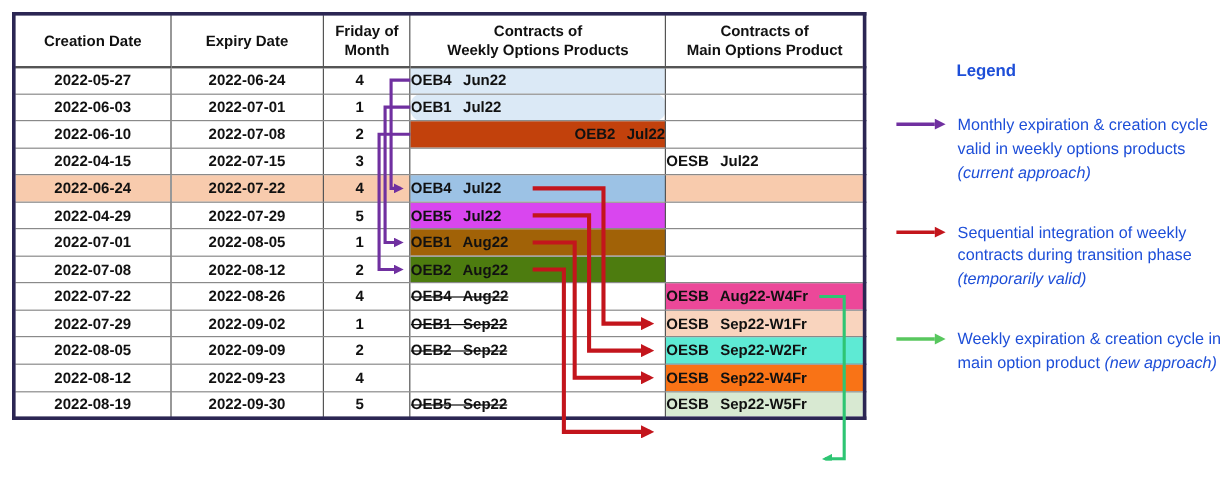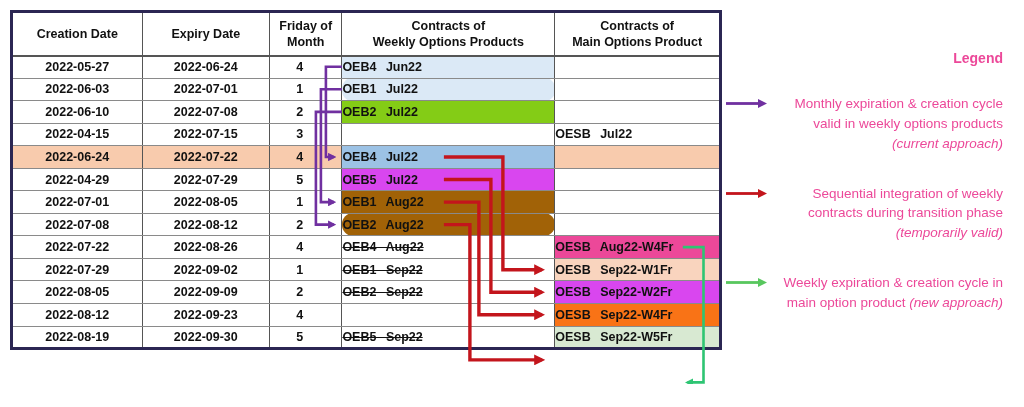--- a/index.html
+++ b/index.html
@@ -19,21 +19,21 @@
   #grid tbody tr { height:22.55px; }
   td.c-date   { text-align:center; }
   td.c-friday { text-align:center; padding-right:12px; }
   td.c-contract { text-align:left; padding-left:0; word-spacing:6px;margin-left:11px; }
   .struck { text-decoration:line-through; }
 
   
   #overlay { position:absolute; left:0; top:0; pointer-events:none; }
 
   
-  #legend { position:absolute; left:725px; top:50px; width:278px; color:#ec4899;text-align:right; }
+  #legend { position:absolute; left:746px; top:50px; width:278px; color:#1d4ed8; }
   .legend-title { font-size:14px; font-weight:bold; margin-left:51px; margin-bottom:28px; }
   .legend-item { display:flex; gap:8px; margin-bottom:30px; align-items:flex-start; }
   .legend-arrow { flex:0 0 44px; margin-top:3px; }
   .legend-text { font-size:13.5px; line-height:1.47; width:226px; }
   .legend-text i { font-style:italic; }
 </style>
 </head>
 <body>
 
 <div id="screen">
@@ -70,21 +70,21 @@
           <td class="c-date">2022-06-03</td>
           <td class="c-date">2022-07-01</td>
           <td class="c-friday">1</td>
           <td class="c-contract" style="background: rgb(219, 233, 246); border-radius: 10px;"><span>OEB1 Jul22</span></td>
           <td class="c-contract"></td>
         </tr>
         <tr>
           <td class="c-date">2022-06-10</td>
           <td class="c-date">2022-07-08</td>
           <td class="c-friday">2</td>
-          <td class="c-contract" style="background: #84cc16;"><span>OEB2 Jul22</span></td>
+          <td class="c-contract" style="background: #c2410c; text-align: right;"><span>OEB2 Jul22</span></td>
           <td class="c-contract"></td>
         </tr>
         <tr>
           <td class="c-date">2022-04-15</td>
           <td class="c-date">2022-07-15</td>
           <td class="c-friday">3</td>
           <td class="c-contract"></td>
           <td class="c-contract">OESB Jul22</td>
         </tr>
         <tr>
@@ -105,21 +105,21 @@
           <td class="c-date">2022-07-01</td>
           <td class="c-date">2022-08-05</td>
           <td class="c-friday">1</td>
           <td class="c-contract" style="background: #a16207;"><span>OEB1 Aug22</span></td>
           <td class="c-contract"></td>
         </tr>
         <tr>
           <td class="c-date">2022-07-08</td>
           <td class="c-date">2022-08-12</td>
           <td class="c-friday">2</td>
-          <td class="c-contract" style="background: #a16207; border-radius: 11px;"><span>OEB2 Aug22</span></td>
+          <td class="c-contract" style="background: #4d7c0f;"><span>OEB2 Aug22</span></td>
           <td class="c-contract"></td>
         </tr>
         <tr>
           <td class="c-date">2022-07-22</td>
           <td class="c-date">2022-08-26</td>
           <td class="c-friday">4</td>
           <td class="c-contract"><span class="struck">OEB4 Aug22</span></td>
           <td class="c-contract" style="background: #ec4899;">OESB Aug22-W4Fr</td>
         </tr>
         <tr>
@@ -127,21 +127,21 @@
           <td class="c-date">2022-09-02</td>
           <td class="c-friday">1</td>
           <td class="c-contract"><span class="struck">OEB1 Sep22</span></td>
           <td class="c-contract" style="background: rgb(249, 212, 190);">OESB Sep22-W1Fr</td>
         </tr>
         <tr>
           <td class="c-date">2022-08-05</td>
           <td class="c-date">2022-09-09</td>
           <td class="c-friday">2</td>
           <td class="c-contract"><span class="struck">OEB2 Sep22</span></td>
-          <td class="c-contract" style="background: #d946ef;">OESB Sep22-W2Fr</td>
+          <td class="c-contract" style="background: #5eead4;">OESB Sep22-W2Fr</td>
         </tr>
         <tr>
           <td class="c-date">2022-08-12</td>
           <td class="c-date">2022-09-23</td>
           <td class="c-friday">4</td>
           <td class="c-contract"></td>
           <td class="c-contract" style="background: #f97316;">OESB Sep22-W4Fr</td>
         </tr>
         <tr>
           <td class="c-date">2022-08-19</td>

